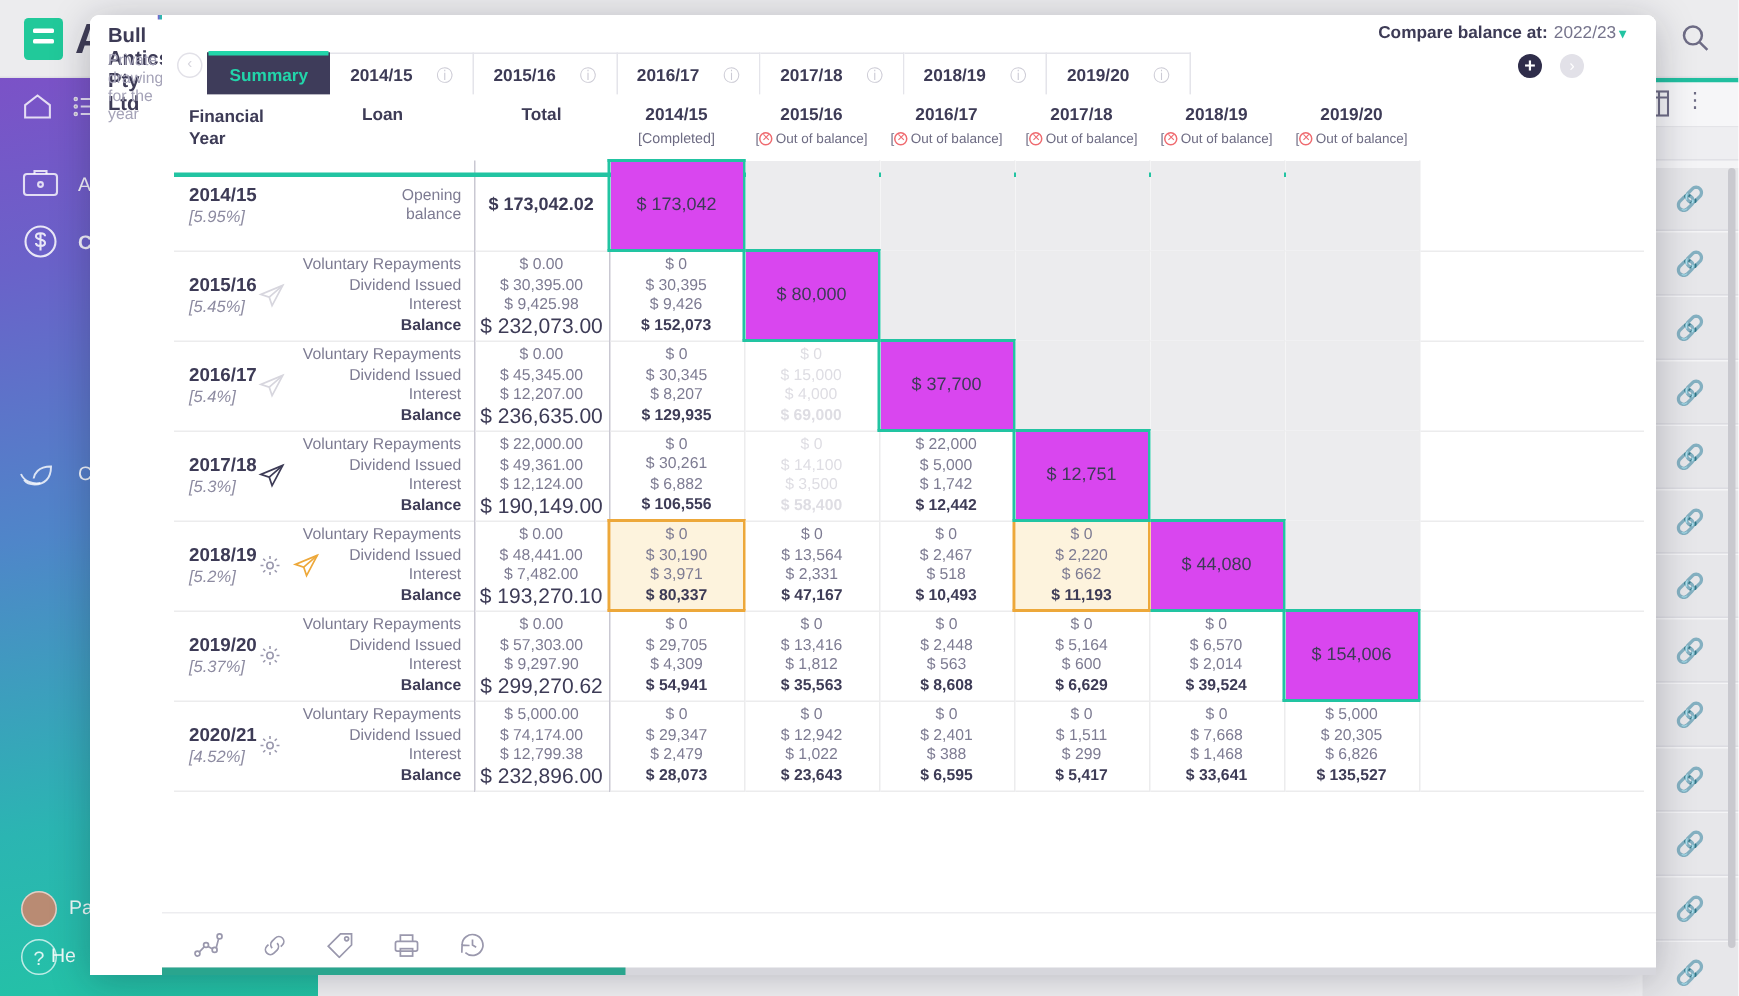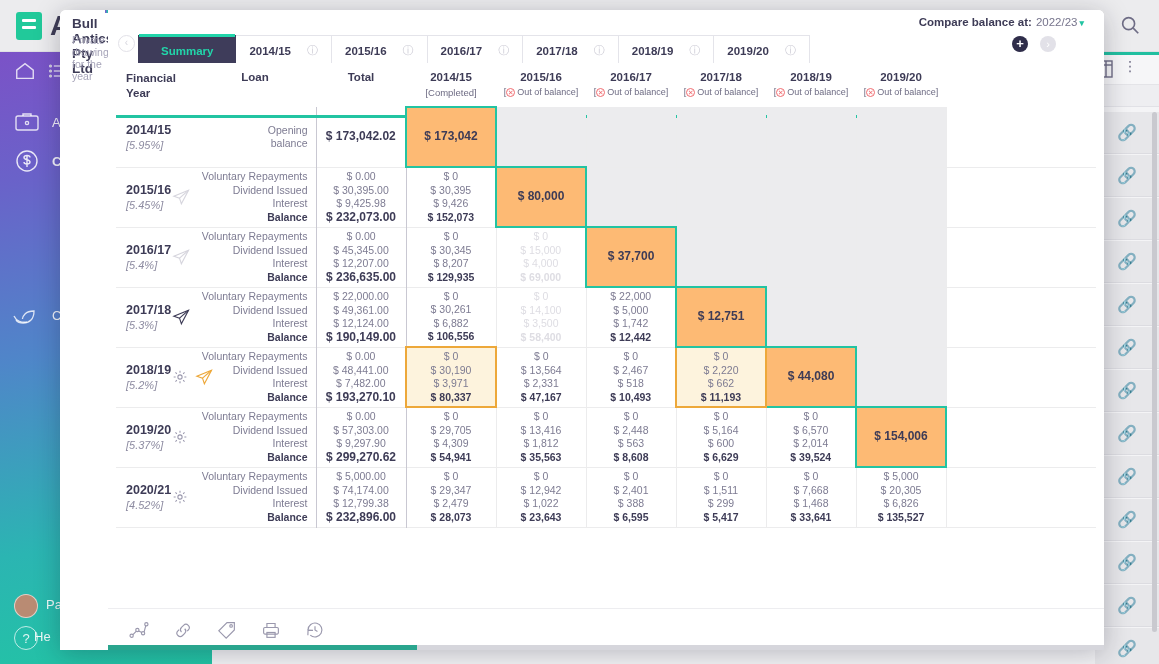--- a/index.html
+++ b/index.html
@@ -101,21 +101,21 @@
             background:#e2e1e8; color:#fff; font-size:11px; line-height:16px; text-align:center; cursor:pointer;}
   #tab-prev{ position:absolute; left:10px; top:25px; width:17px;height:17px;border-radius:50%;
             border:1.5px solid #e2e1e8; color:#d7d6de; font-size:10px; line-height:14px;text-align:center; cursor:pointer;}
   #tabs{ position:absolute; left:30px; top:25px; display:flex; }
   .tab{
     height:31px; display:flex; align-items:center; gap:16px; padding:0 13px;
     border:1px solid #e4e4ea; border-left:none; background:#fff; font-size:11.5px;
     color:#3d3b56; font-weight:bold; cursor:pointer; position:relative;
   }
   .tab:first-child{ border-left:1px solid #e4e4ea; }
-  .tab.active{ background:#3e3c5a; color:#22d5aa; border-color:#3e3c5a; padding:0 22px;justify-content:center;}
+  .tab.active{ background:#3e3c5a; color:#22d5aa; border-color:#3e3c5a; padding:0 14px;justify-content:center;}
   .tab.active::before{ content:""; position:absolute; left:0;right:0;top:-2px;height:3px;background:#22d5aa;}
   .tab .info{ color:#cccbd5; font-size:11px; font-weight:normal; }
 
   
   #panel-head{
     position:relative; margin:0 8px; height:44px; background:#3e3c5a; border-radius:3px 3px 0 0;
     display:flex; align-items:center;
   }
   #panel-title{ margin-left:14px; color:#ffffff; font-size:15px; }
   #forecast-toggle{ position:absolute; right:14px; top:13px; display:flex; align-items:center; gap:7px;
@@ -152,30 +152,30 @@
   .fy-icons{ position:absolute; left:56px; top:50%; transform:translateY(-50%); display:flex; gap:7px;
              align-items:center;}
 
   td.loan{ text-align:right; padding-right:8px; border-right:1px solid #c9c8d2;
            font-size:10.5px; color:#7d7b92; line-height:13.5px;}
   td.loan .bal{ color:#3d3b56; font-weight:bold; }
   td.loan .open{ line-height:13px; }
 
   td.total{ text-align:center; font-size:10.5px; color:#7d7b92; line-height:13.5px;
             border-right:1px solid #c9c8d2; }
-  td.total .bal{ color:#3d3b56; font-weight:bold; font-size:12px;}
+  td.total .bal{ color:#3d3b56; font-weight:normal; font-size:14px;}
   td.total .single{ color:#3d3b56; font-weight:bold; font-size:12px;}
 
   td.yr{ text-align:center; font-size:10.5px; color:#7d7b92; line-height:13.5px;
          border-right:1px solid #ececed; position:relative;}
   td.yr .bal{ color:#3d3b56; font-weight:bold; }
   td.yr.muted{ color:#dedde3; }
   td.yr.muted .bal{ color:#dedde3; }
   td.yr.empty{ background:#ececee; }
-  td.yr.diag{ background:#fdba74; border:2px solid #22c4a2; font-weight:bold; color:#3d3b56;
+  td.yr.diag{ background:#d946ef; border:2px solid #22c4a2; font-weight:normal; color:#3d3b56;
               font-size:12px; }
   td.yr.warn{ background:#fdf3dd; border:2px solid #eda83a; }
   td.yr.warn .bal{ color:#3d3b56; }
   td.pad{ background:#fff; }
 
   
   #bottombar{ position:absolute; left:0; bottom:0; width:100%; height:42px; background:#fff;
               border-top:1px solid #ededf0; display:flex; align-items:center; gap:22px; padding-left:20px;}
   .tool{ width:22px;height:22px; color:#9a98ad; cursor:pointer; display:flex;align-items:center;justify-content:center;}
   #hscroll{ position:absolute; left:0; bottom:0; width:100%; height:5px; background:#d6d6dc;}

